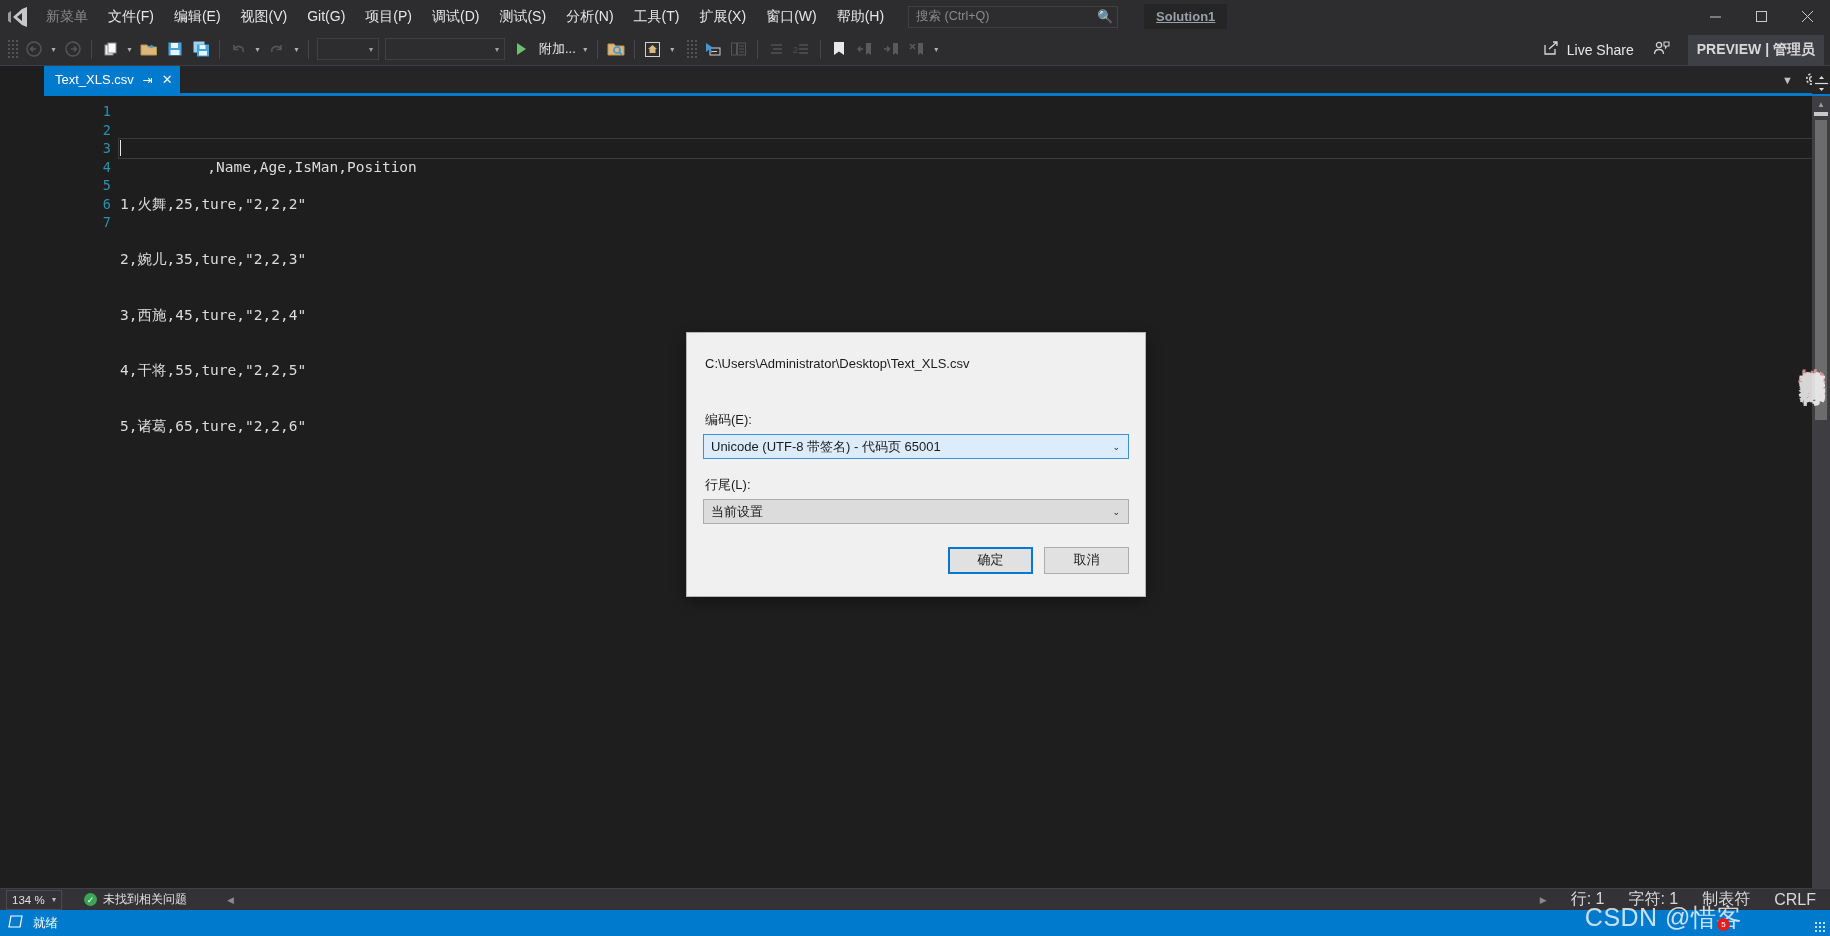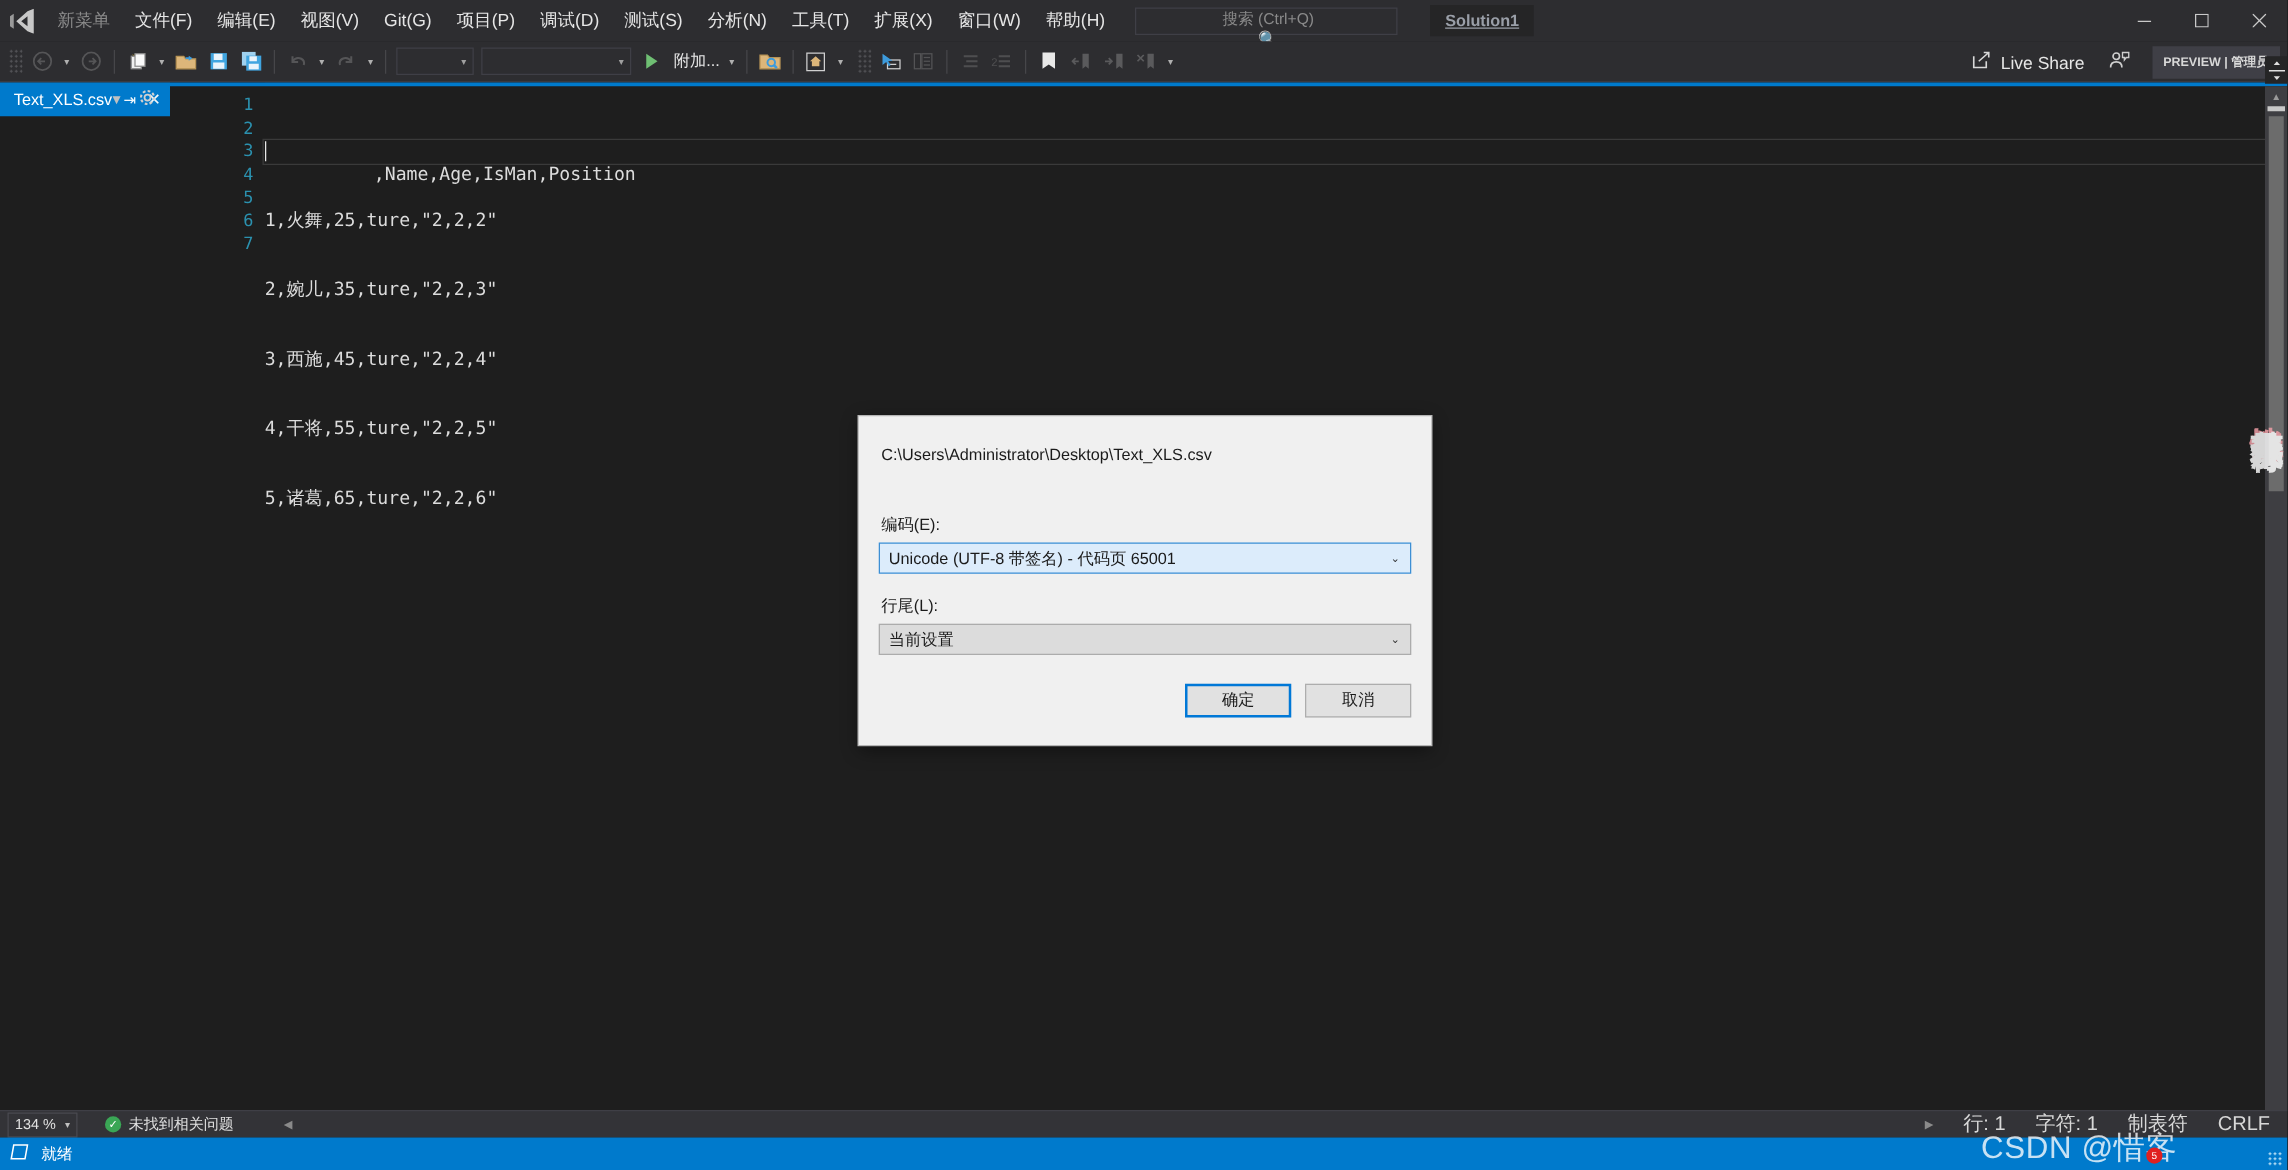--- a/index.html
+++ b/index.html
@@ -34,21 +34,21 @@
     height: 33px; line-height: 33px;
   }
   .menu-item {
     color: #e6e6e6; font-size: 14px; padding: 0 10px;
     height: 33px; line-height: 33px; white-space: nowrap;
     cursor: default;
   }
   .search-box {
     width: 210px; height: 22px; margin-left: 14px;
     background: #2d2d30; border: 1px solid #3f3f46;
-    display: flex; align-items: center; padding: 0 4px 0 7px; flex-direction: column;
+    display: flex; align-items: center; padding: 0 4px 0 7px;
   }
   .search-box .ph { color: #8a8a8a; font-size: 12.5px; flex: 1; }
   .search-box .mag { color: #d4d4d4; font-size: 13px; }
   .solution-chip {
     margin-left: 26px; background: #252526;
     color: #9a9fa8; font-size: 13px; font-weight: bold;
     padding: 5px 12px;
     text-decoration: underline;
   }
   .win-ctrls {
@@ -100,27 +100,27 @@
   .attach-lbl { color: #e6e6e6; font-size: 13px; padding: 0 3px 0 5px; }
   .tb-right {
     position: absolute; right: 0; top: 0; height: 33px;
     display: flex; align-items: center; padding-right: 6px;
   }
   .live-share {
     display: flex; align-items: center; gap: 7px;
     color: #e6e6e6; font-size: 14px; padding: 0 9px; height: 26px;
   }
   .preview-chip {
-    background: #3f3f46; color: #d8d8d8; font-size: 10px;
+    background: #3f3f46; color: #d8d8d8; font-size: 14px;
     font-weight: bold; padding: 6px 9px; margin-left: 8px;
   }
   .acct-icon { padding: 0 10px; color: #d0d0d0; font-size: 15px; }
 
   
-  .editor-wrap { flex: 1; position: relative; display: flex; flex-direction: row; }
+  .editor-wrap { flex: 1; position: relative; display: flex; flex-direction: column; padding-left: 44px; }
   .tabstrip {
     height: 27px; background: #252526; display: flex;
     align-items: flex-end; position: relative; flex: 0 0 27px;
   }
   .tab {
     height: 27px; background: #007acc; color: #ffffff;
     display: flex; align-items: center; padding: 0 7px 0 11px;
     font-size: 13px; gap: 9px;
   }
   .tab .pin { font-size: 12px; opacity: .95; }

